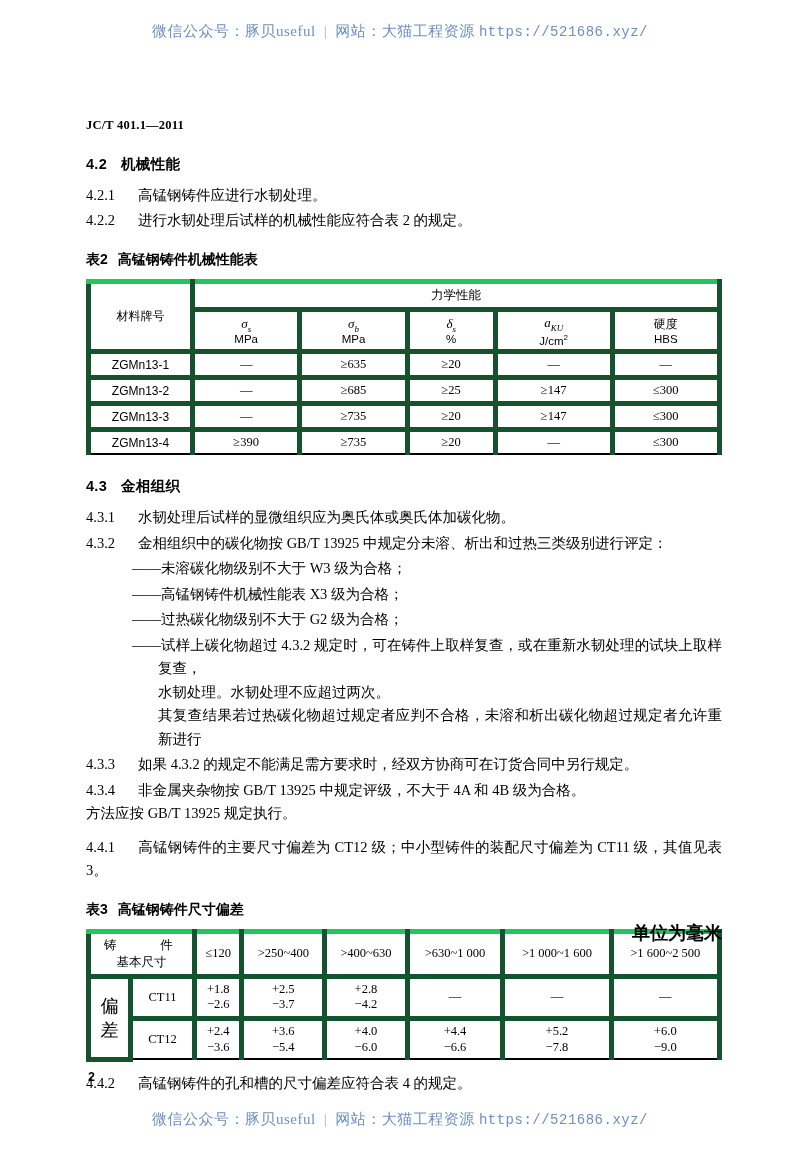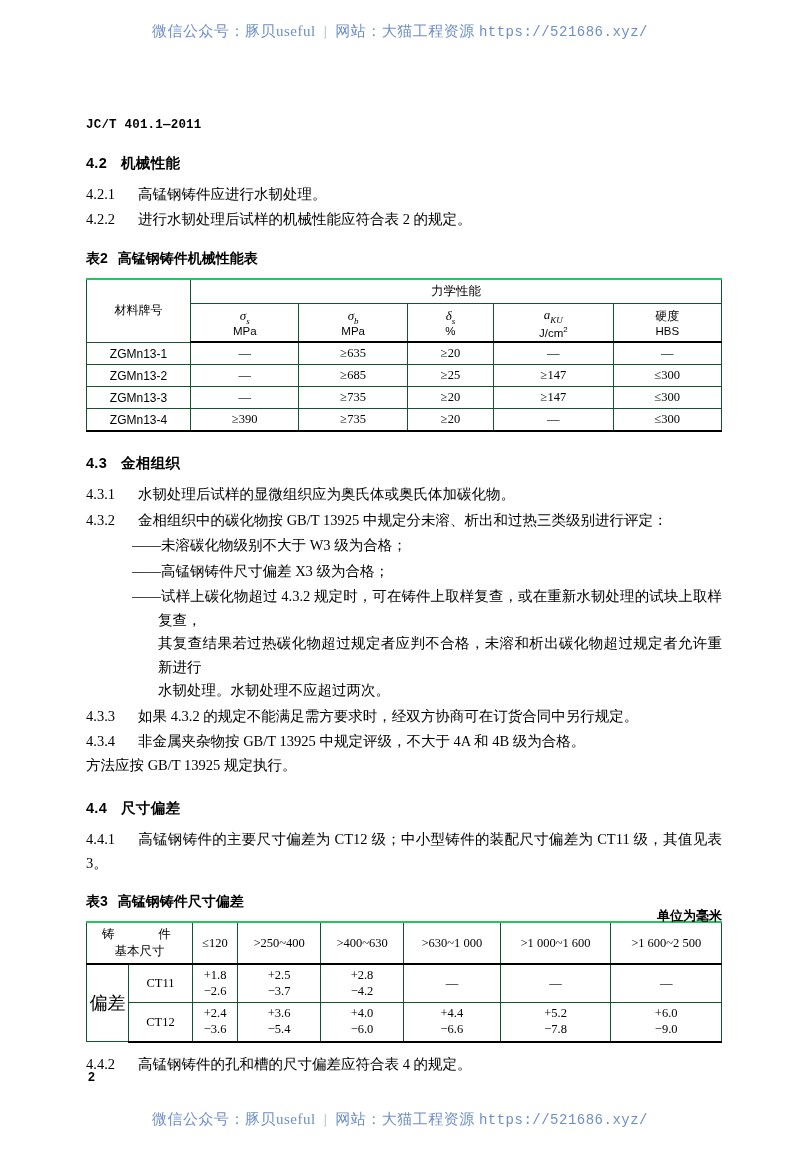--- a/index.html
+++ b/index.html
@@ -47,21 +47,21 @@
 
   
   .content {
     position: absolute;
     left: 86px;
     top: 0;
     width: 636px;
   }
 
   .std-no {
-    font-family: Liberation Mono, monospace;
+    font-family: Liberation Serif, serif;
     font-size: 12.5px;
     font-weight: bold;
     margin-top: 118px;
     letter-spacing: 0.2px;
   }
 
   h2.sec {
     font-family: "Liberation Sans", "DejaVu Sans", sans-serif;
     font-size: 14.5px;
     font-weight: bold;
@@ -119,40 +119,40 @@
     text-align: left;
     font-family: "Liberation Sans", "DejaVu Sans", sans-serif;
     font-size: 14px;
     font-weight: bold;
     margin: 18px 0 10px 0;
     position: relative;
   }
   .table-title .unit {
     position: absolute;
     right: 0;
-    top: 14px;
-    font-size: 13px;
+    top: 20px;
+    font-size: 18px;
     font-weight: bold;
   }
   .table-title .tnum { margin-right: 10px; }
 
   table.doc {
     border-collapse: collapse;
     width: 636px;
     font-size: 12.5px;
     font-family: "Liberation Serif", "DejaVu Serif", serif;
   }
   table.doc td, table.doc th {
-    border: 1px solid #14532d;
+    border: 5px solid #14532d;
     text-align: center;
     vertical-align: middle;
     padding: 3px 2px;
     font-weight: normal;
   }
-  table.doc .outer-top { border-top: 2px solid #22c55e; }
+  table.doc .outer-top { border-top: 5px solid #22c55e; }
   table.doc .outer-bot { border-bottom: 2px solid #000; }
   table.doc .hdr-bot { border-bottom: 2px solid #000; }
 
   .t2 td, .t2 th { height: 22px; }
   .t2 .mat { width: 104px; font-family: "Liberation Sans","DejaVu Sans",sans-serif; font-size: 12px; text-align: center;}
   .t2 .sym { font-style: italic; font-size: 13px; }
   .t2 .sym sub { font-style: italic; font-size: 9px; }
   .t2 .unitline { font-size: 11.5px; font-family: "Liberation Sans","DejaVu Sans",sans-serif; }
   .t2 .grade { font-family: "Liberation Sans","DejaVu Sans",sans-serif; font-size: 12px; }
   .t2 sup { font-size: 8px; }
@@ -267,38 +267,36 @@
       <span class="num">4.3</span><span>金相组织</span>
     </h2>
 
     <p class="para">
       <span class="num">4.3.1</span><span>水韧处理后试样的显微组织应为奥氏体或奥氏体加碳化物。</span>
     </p>
     <p class="para tight">
       <span class="num">4.3.2</span><span>金相组织中的碳化物按 GB/T 13925 中规定分未溶、析出和过热三类级别进行评定：</span>
     </p>
     <p class="sub">——未溶碳化物级别不大于 W3 级为合格；</p>
-    <p class="sub">——高锰钢铸件尺寸偏差 X3 级为合格；</p>
+    <p class="sub">——高锰钢铸件机械性能表 X3 级为合格；</p>
+    <p class="sub">——过热碳化物级别不大于 G2 级为合格；</p>
     <p class="sub-wrap">
       <span class="hang">——试样上碳化物超过 4.3.2 规定时，可在铸件上取样复查，或在重新水韧处理的试块上取样复查，</span>
+      <span class="cont">水韧处理。水韧处理不应超过两次。</span>
       <span class="cont">其复查结果若过热碳化物超过规定者应判不合格，未溶和析出碳化物超过规定者允许重新进行</span>
-      <span class="cont">水韧处理。水韧处理不应超过两次。</span>
     </p>
 
     <p class="para tight">
       <span class="num">4.3.3</span><span>如果 4.3.2 的规定不能满足需方要求时，经双方协商可在订货合同中另行规定。</span>
     </p>
     <p class="para tight">
       <span class="num">4.3.4</span><span>非金属夹杂物按 GB/T 13925 中规定评级，不大于 4A 和 4B 级为合格。</span>
     </p>
     <p class="cont-line">方法应按 GB/T 13925 规定执行。</p>
 
-    <h2 class="sec">
-      <span class="num">4.4</span><span>尺寸偏差</span>
-    </h2>
 
     <p class="para">
       <span class="num">4.4.1</span><span>高锰钢铸件的主要尺寸偏差为 CT12 级；中小型铸件的装配尺寸偏差为 CT11 级，其值见表 3。</span>
     </p>
 
     <div class="table-title">
       <span class="tnum">表3</span><span>高锰钢铸件尺寸偏差</span>
       <span class="unit">单位为毫米</span>
     </div>
 

